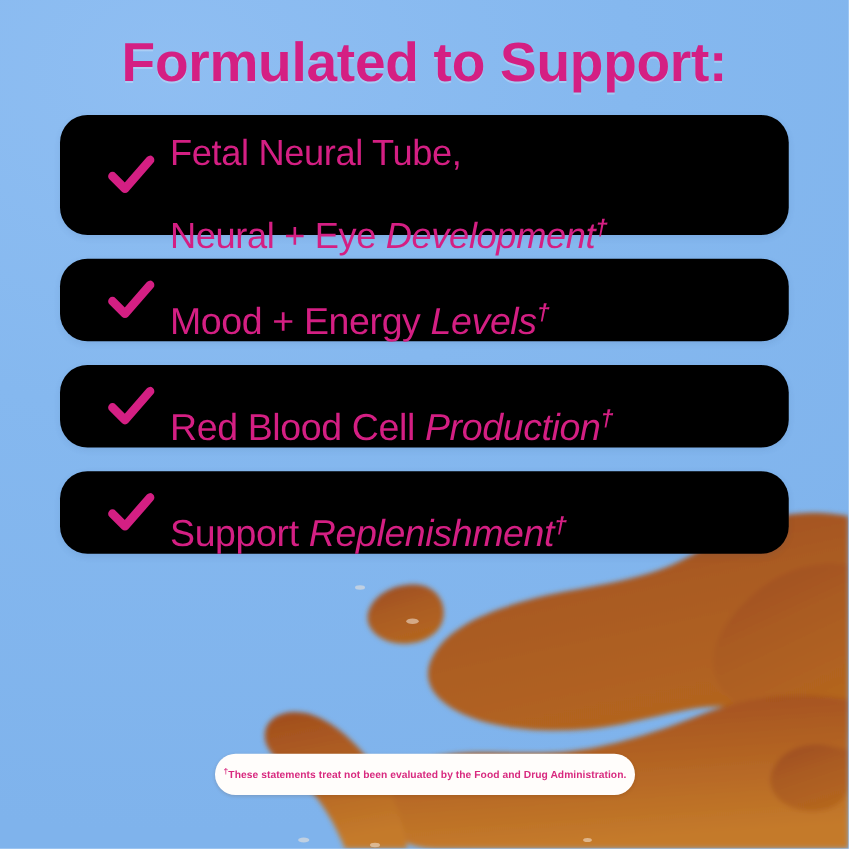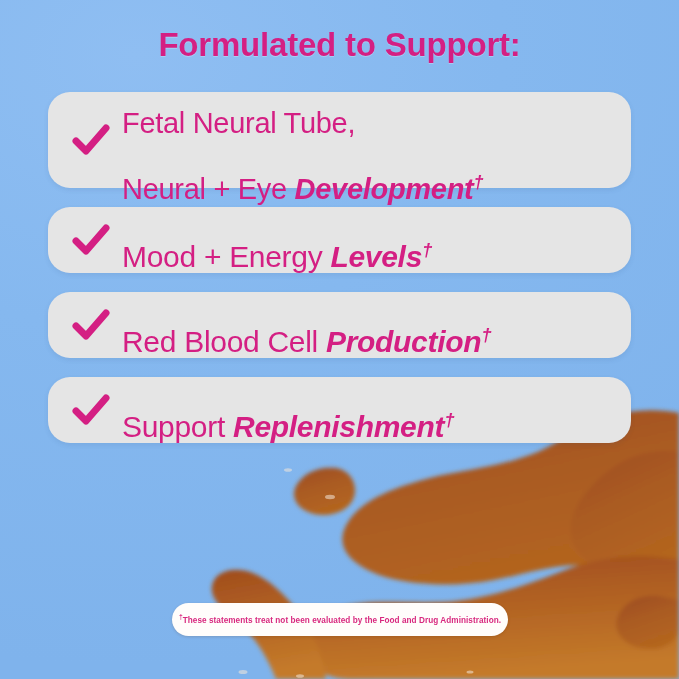--- a/index.html
+++ b/index.html
@@ -43,42 +43,42 @@
     height: 679px;
   }
 
   
   .headline {
     position: absolute;
     left: 0;
     top: 26px;
     width: 679px;
     text-align: center;
-    font-size: 33px;
+    font-size: 44px;
     font-weight: bold;
     letter-spacing: -0.2px;
     color: #D41F83;
     text-shadow: 0 1px 0 rgba(255,255,255,0.25);
   }
 
   
   .cards {
     position: absolute;
     left: 48px;
     top: 92px;
     width: 583px;
   }
 
   .card {
     position: relative;
-    background: #e5e5e5;
+    background: #000000;
     border-radius: 22px;
     display: flex;
     align-items: center;
-    padding: 0 16px 0 20px;
+    padding: 0 16px 0 34px;
     box-sizing: border-box;
     box-shadow: 0 2px 5px rgba(40,70,120,0.10);
     margin-bottom: 19px;
   }
   .card.two-line { height: 96px; }
   .card.one-line { height: 66px; }
 
   .check-icon {
     flex: 0 0 auto;
     width: 46px;
@@ -92,21 +92,21 @@
 
   .card-text {
     font-size: 30px;
     line-height: 1.12;
     color: #D41F83;
     letter-spacing: -0.3px;
     white-space: pre-line;
   }
   .card.two-line .card-text { font-size: 29px; }
   .card-text .em {
-    font-weight: bold;
+    font-weight: normal;
     font-style: italic;
   }
   .card-text .dagger {
     font-size: 0.62em;
     vertical-align: super;
     font-weight: bold;
     font-style: italic;
   }
 
   

